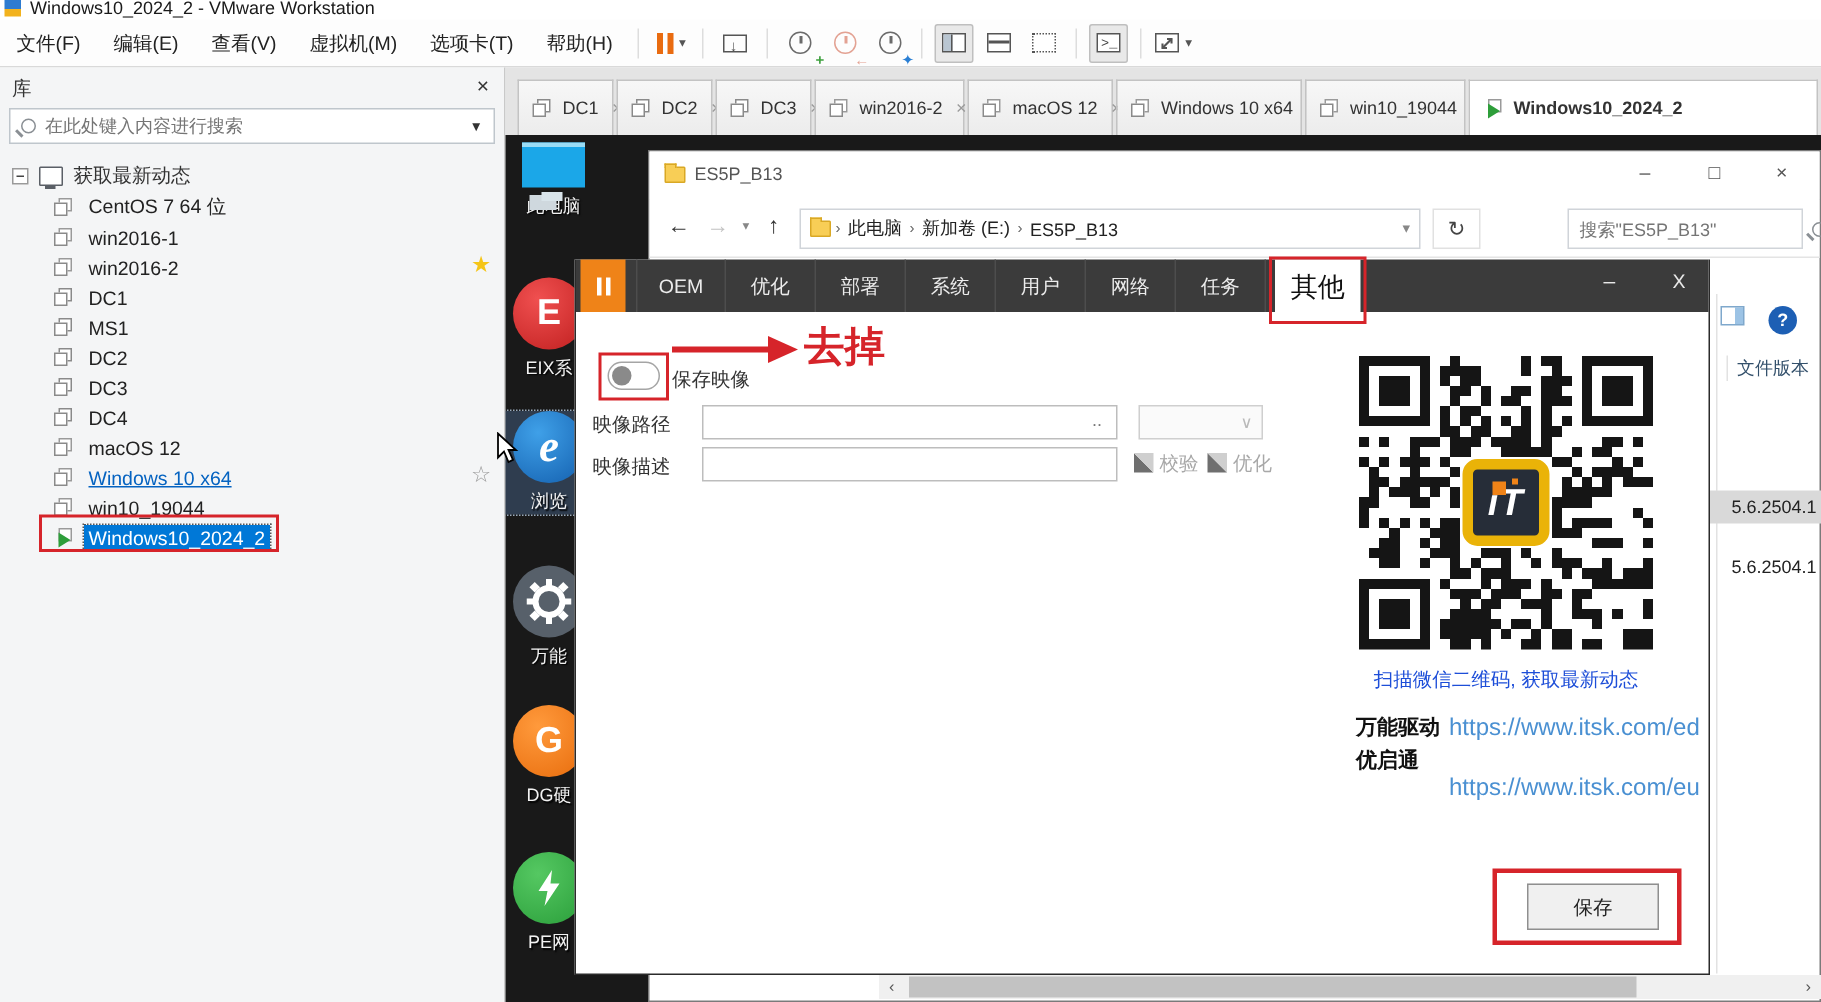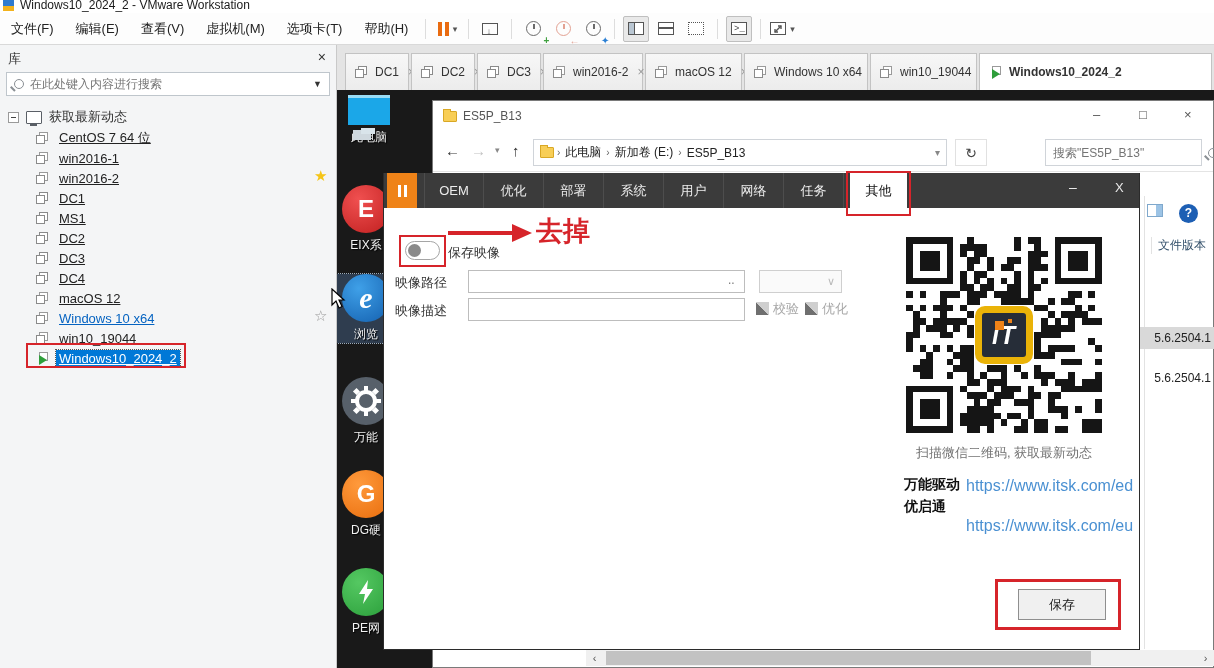--- a/index.html
+++ b/index.html
@@ -52,21 +52,21 @@
   .mag { width:10px; height:10px; border:1.6px solid #8a8f94; border-radius:50%; position:relative; margin:0 6px 0 7px; flex:0 0 auto; }
   .mag::after { content:""; position:absolute; left:-5px; top:8px; width:6px; height:1.6px; background:#8a8f94; transform:rotate(45deg); }
   .sb-search input { border:none; outline:none; background:transparent; flex:1; font-size:12px; color:#333; font-family:inherit; }
   .sb-search .caret { margin-right:7px; color:#333; }
   .tree-root { position:absolute; left:8px; top:63px; display:flex; align-items:center; }
   .expander { width:11px; height:11px; border:1px solid #9a9a9a; background:#fff; position:relative; margin-right:7px; }
   .expander::after { content:""; position:absolute; left:2px; top:4.5px; width:5px; height:1.4px; background:#444; }
   .monitor { width:16px; height:13px; border:1.6px solid #5a5f66; border-radius:1px; position:relative; margin-right:7px; background:#fff; }
   .monitor::after { content:""; position:absolute; left:3px; top:12px; width:7px; height:2px; background:#5a5f66; }
   .tree-item { position:absolute; left:36px; display:flex; align-items:center; height:20px; }
-  .tree-item .lbl { font-size:13px; color:#222; padding:1px 3px; white-space:nowrap;text-decoration:underline; }
+  .tree-item .lbl { font-size:13px; color:#222; padding:1px 3px; white-space:nowrap; }
   .tree-item .lbl.link { color:#0563c1; text-decoration:underline; }
   .tree-item .lbl.sel { background:#0078d7; color:#fff; outline:1px dotted #555; }
   .star { position:absolute; left:314px; font-size:15px; }
   .redbox { border:2px solid #d6242a; position:absolute; z-index:50; pointer-events:none; }
 
   
   .vmscreen { left:337px; top:90px; width:877px; height:578px; background:#191919; overflow:hidden; }
   .dsk { position:absolute; width:80px; text-align:center; }
   .dsk .glyph { margin:0 auto; }
   .dsk .dlabel { margin-top:4px; font-size:12px; color:#f2f2f2; text-shadow:1px 1px 1px #000; white-space:nowrap; }
@@ -99,39 +99,39 @@
   .ribbon-ico { position:absolute; top:103px; }
 
   
   .dialog { left:383px; top:173px; width:757px; height:477px; background:#fff; border:1px solid #2b2b2b; border-top:none; }
   .dlg-titlebar { position:absolute; left:0; top:0; width:100%; height:35px; background:#3b3b3b; }
   .dlg-pause { position:absolute; left:3px; top:0; width:30px; height:35px; background:#ef8318; display:flex; align-items:center; justify-content:center; gap:3px; }
   .dlg-pause i { display:block; width:3px; height:12px; background:#fff; }
   .dlg-tabs { position:absolute; left:40px; top:0; height:35px; display:flex; }
   .dlg-tab { width:60px; height:35px; display:flex; align-items:center; justify-content:center; color:#ececec; font-size:13px; border-right:1px solid #4d4d4d; }
   .dlg-tab.first { border-left:1px solid #4d4d4d; }
-  .dlg-tab-active { position:absolute; left:466px; top:0; width:57px; height:35px; background:#fff; color:#111; display:flex; align-items:center; justify-content:center; font-size:13px; }
+  .dlg-tab-active { position:absolute; left:466px; top:0; width:57px; height:35px; background:#fff; color:#111; display:flex; align-items:center; justify-content:center; font-size:18px; }
   .dlg-min { position:absolute; left:685px; top:6px; color:#e8e8e8; font-size:14px; }
   .dlg-close { position:absolute; left:731px; top:7px; color:#e8e8e8; font-size:13px; }
   .toggle { position:absolute; left:21px; top:68px; width:35px; height:19px; border:1px solid #a5a5a5; border-radius:10px; background:#fff; }
   .toggle .knob { position:absolute; left:2px; top:2px; width:13px; height:13px; border-radius:50%; background:#8a8a8a; }
   .fld-label { position:absolute; font-size:13px; color:#333; }
   .fld-input { position:absolute; height:23px; border:1px solid #bdbdbd; background:#fff; font-family:inherit; font-size:12px; padding:0 4px; outline:none; }
   .dots-btn { position:absolute; font-size:12px; color:#777; }
   .combo { position:absolute; left:375px; top:97px; width:83px; height:23px; border:1px solid #cfcfcf; background:#fafafa; }
   .combo .v { position:absolute; right:6px; top:4px; color:#b9b9b9; font-size:11px; }
   .chk { display:inline-block; width:13px; height:13px; background:linear-gradient(to top right,#6f6f6f 48%,#cfcfcf 50%); margin-right:4px; vertical-align:-2px; }
   .chk-lbl { font-size:13px; color:#a8a8a8; margin-right:14px; }
   .anno-arrow { position:absolute; left:62px; top:49px; }
   .anno-text { position:absolute; left:152px; top:40px; font-size:27px; font-weight:bold; color:#d6242a; }
   .qr-wrap { position:absolute; left:522px; top:64px; width:196px; height:196px; background:#fff; }
   .qr-logo { position:absolute; left:69px; top:69px; width:58px; height:58px; background:#262d38; border-radius:10px; border:7px solid #eab308; color:#fff; display:flex; align-items:center; justify-content:center; font-weight:bold; font-style:italic; font-size:25px; letter-spacing:1px; }
   .qr-logo::before { content:""; position:absolute; left:13px; top:8px; width:9px; height:9px; background:#ef8318; }
   .qr-logo::after { content:""; position:absolute; left:26px; top:6px; width:4px; height:4px; background:#ef8318; }
-  .qr-caption { position:absolute; left:505px; top:271px; width:230px; text-align:center; font-size:13px; color:#737373; }
+  .qr-caption { position:absolute; left:505px; top:271px; width:230px; text-align:center; font-size:13px; color:#1d4ed8; }
   .link-name { position:absolute; left:520px; font-size:14px; font-weight:bold; color:#111; }
   .link-url { position:absolute; left:582px; font-size:16px; color:#4a90d2; text-decoration:none; }
   .save-btn { position:absolute; left:634px; top:416px; width:88px; height:31px; background:#f0f0f0; border:1px solid #8f8f8f; font-size:13px; color:#222; font-family:inherit; }
 
   .cursor-svg { left:331px; top:288px; z-index:200; }
 </style>
 </head>
 <body>
 
 <div class="stage">

